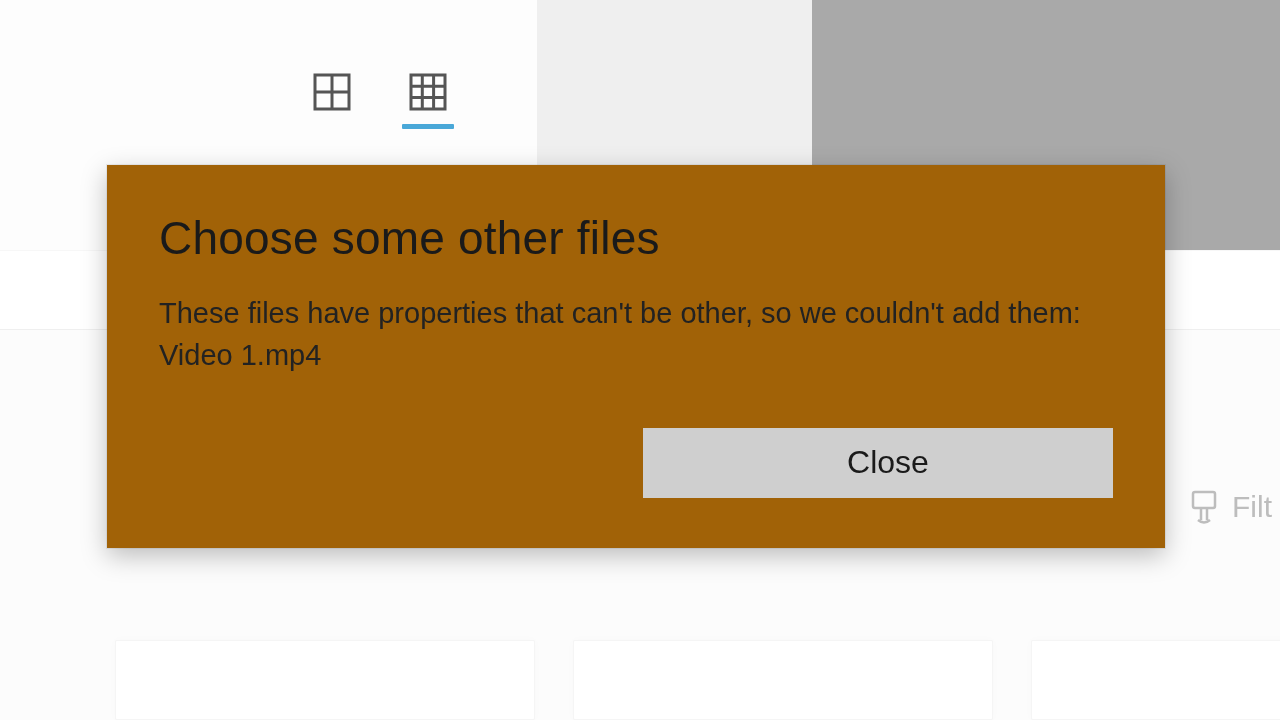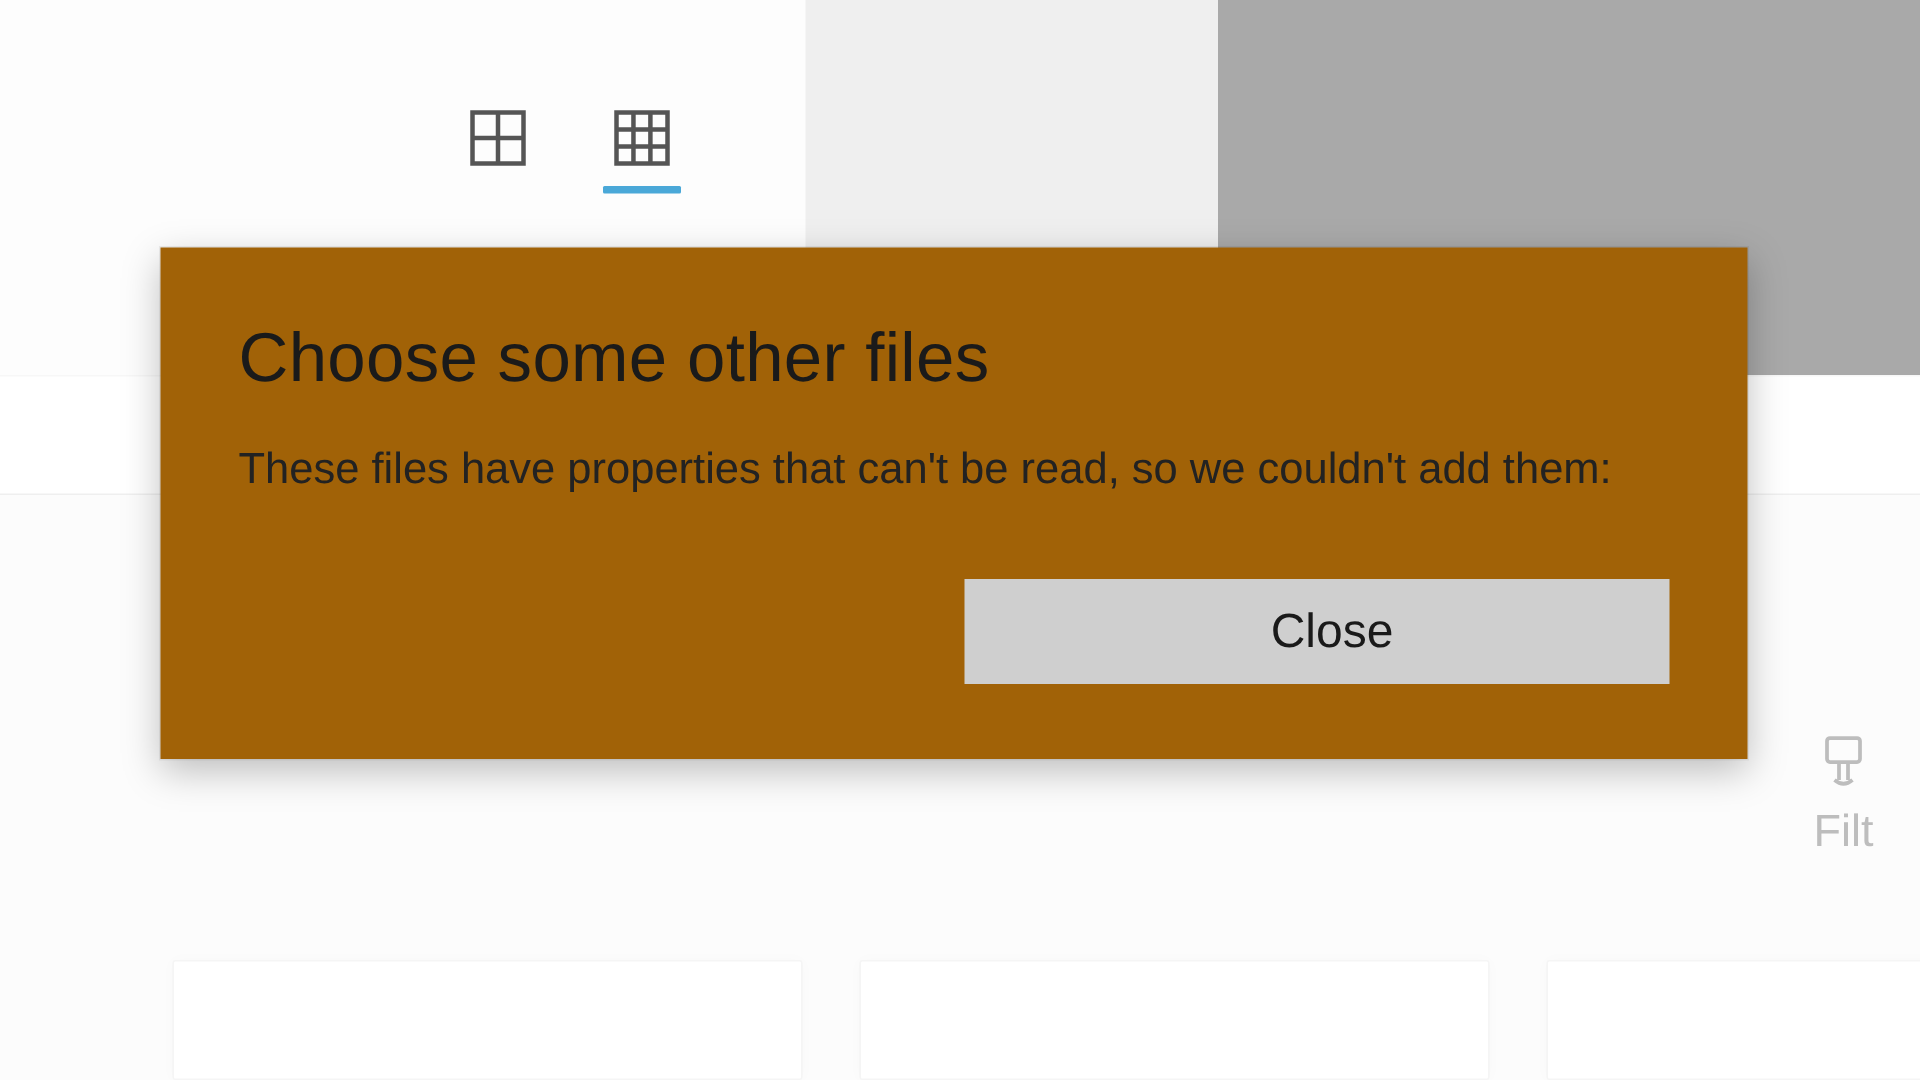--- a/index.html
+++ b/index.html
@@ -81,21 +81,20 @@
       right: 0;
       top: 490px;
       display: flex;
       align-items: center;
       gap: 14px;
       color: #bdbdbd;
       font-size: 30px;
       padding-right: 12px;
       width: 90px;
       overflow: hidden;
-      flex-direction: column;
     }
     .filter-area svg { flex: 0 0 auto; }
     .cards {
       position: absolute;
       left: 115px;
       top: 640px;
       display: flex;
       gap: 38px;
     }
     .card {
@@ -193,18 +192,19 @@
 
 <div class="cards">
   <div class="card"></div>
   <div class="card"></div>
   <div class="card"></div>
 </div>
 
 <div class="dialog">
   <h1 class="dialog-title">Choose some other files</h1>
   <div class="dialog-body">
-    <div>These files have properties that can't be read, so we couldn't add them:</div>
+    <div>These files have properties that can't be other, so we couldn't add them:</div>
+    <div>Video 1.mp4</div>
   </div>
   <div class="dialog-actions">
     <button class="close-btn">Close</button>
   </div>
 </div>
 
 </body></html>

